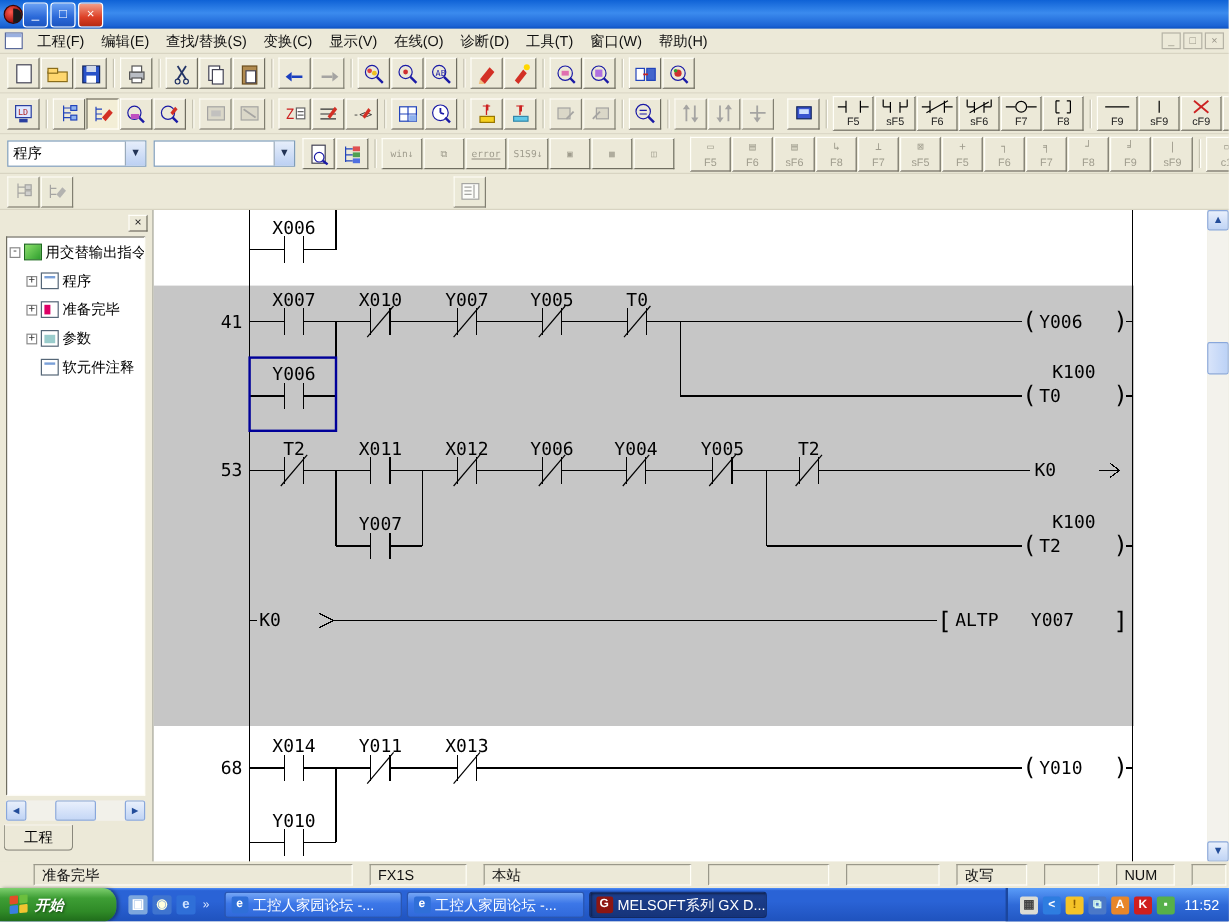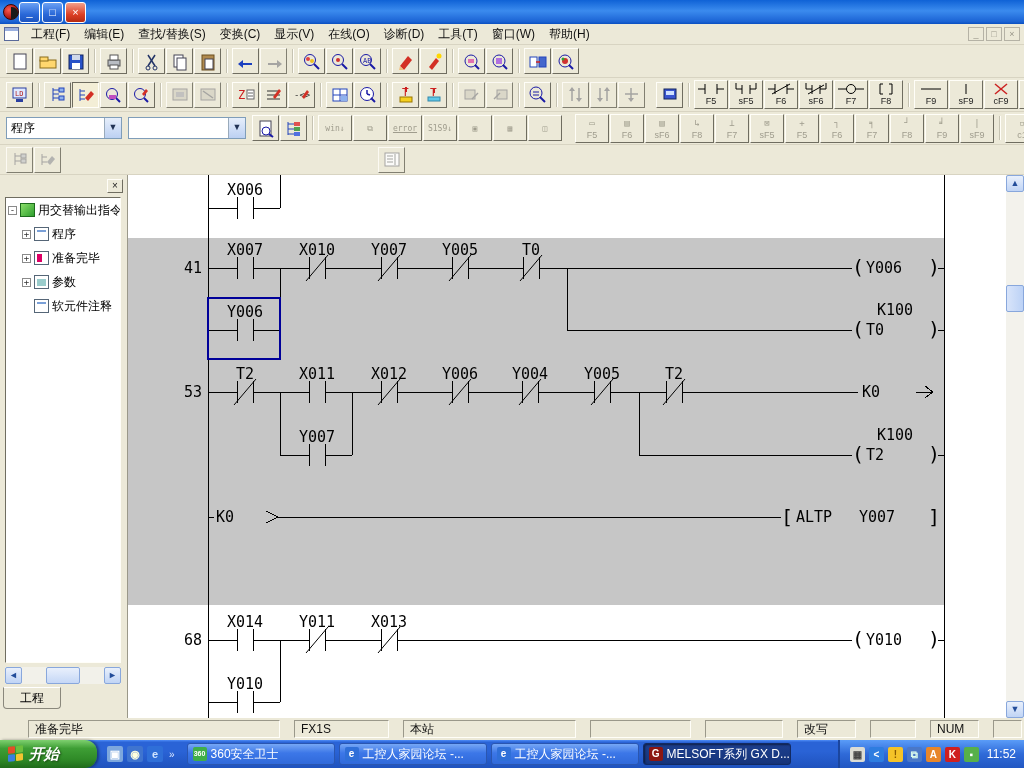--- a/index.html
+++ b/index.html
@@ -88,21 +88,21 @@
     white-space:nowrap; overflow:hidden; color:#111; }
 
   
   .taskbar { position:absolute; left:0; top:740px; width:1024px; height:28px;
     background:linear-gradient(180deg,#4f8df8 0%,#2a63d6 8%,#2a63d6 40%,#1f52bd 100%); display:flex; align-items:center; }
   .startbtn { height:28px; width:97px; border-radius:0 12px 12px 0;
     background:linear-gradient(180deg,#7ed06f 0%,#3e9e35 30%,#2f8a27 70%,#1f6b1a 100%);
     display:flex; align-items:center; gap:5px; padding-left:8px; box-shadow:2px 0 3px rgba(0,0,0,.4); flex:none; }
   .flag { width:16px; height:16px; display:grid; grid-template-columns:7px 7px; grid-template-rows:7px 7px; gap:1px; transform:skewY(-6deg); }
   .flag span { border-radius:1px; }
-  .starttxt { color:#fff; font-style:italic; font-weight:bold; font-size:15px; text-shadow:1px 1px 2px #1a4a14; }
+  .starttxt { color:#fff; font-style:italic; font-weight:bold; font-size:12px; text-shadow:1px 1px 2px #1a4a14; }
   .ql { display:flex; align-items:center; gap:4px; padding:0 6px 0 10px; flex:none; }
   .qli { width:16px; height:16px; border-radius:2px; font-size:11px; font-weight:bold; color:#fff; text-align:center; line-height:16px; }
   .chev { color:#dce8ff; font-size:10px; padding:0 2px; }
   .tasks { display:flex; gap:4px; flex:1; padding:0 4px; overflow:hidden; }
   .task { width:148px; height:22px; border-radius:3px; background:linear-gradient(180deg,#76a7f5,#3c77e8 45%,#3069da);
     border:1px solid #2a56b0; display:flex; align-items:center; gap:4px; padding:0 5px; color:#fff; font-size:12px; white-space:nowrap; overflow:hidden; flex:none; }
   .task.active { background:linear-gradient(180deg,#1d3f8e,#16347a); border-color:#122a63; box-shadow:inset 1px 1px 2px rgba(0,0,0,.5); }
   .ticn { width:14px; height:14px; border-radius:2px; flex:none; font-size:10px; font-weight:bold; line-height:14px; text-align:center; color:#fff; }
   .tray { height:28px; display:flex; align-items:center; gap:4px; padding:0 8px 0 10px;
     background:linear-gradient(180deg,#5a9cf8,#2f6ad8 50%,#2257c2); border-left:2px solid #1b469e; flex:none; }
@@ -863,21 +863,21 @@
     <div class="vscroll">
       <div class="vs-a" style="top:0;">▲</div>
       <div class="vs-thumb"></div>
       <div class="vs-a" style="top:526px;">▼</div>
     </div>
   </div>
 
   <div class="statusbar">
       <div id="sfields" style="display:flex;gap:14px;width:100%;padding-left:28px;">
         <div class="sfield" style="flex: 1 1 0%;">准备完毕</div>
-        <div class="sfield" style="width: 95px; flex: 0 0 auto;">FX1S</div>
+        <div class="sfield" style="width: 81px; flex: 0 0 auto;">FX1S</div>
         <div class="sfield" style="width: 173px; flex: 0 0 auto;">本站</div>
         <div class="sfield" style="width: 101px; flex: 0 0 auto;"></div>
         <div class="sfield" style="width: 78px; flex: 0 0 auto;"></div>
         <div class="sfield" style="width: 59px; flex: 0 0 auto;">改写</div>
         <div class="sfield" style="width: 46px; flex: 0 0 auto;"></div>
         <div class="sfield" style="width: 49px; flex: 0 0 auto;">NUM</div>
         <div class="sfield" style="width: 29px; flex: 0 0 auto;"></div>
       </div>
     </div>
 
@@ -891,24 +891,20 @@
       </div>
       <div class="starttxt">开始</div>
     </div>
     <div class="ql" id="ql">
         <div class="qli" style="background: rgb(125, 167, 221); color: rgb(255, 255, 255);">▣</div>
         <div class="qli" style="background: rgb(63, 116, 207); color: rgb(255, 255, 221);">◉</div>
         <div class="qli" style="background: rgb(47, 111, 216); color: rgb(207, 228, 255);">e</div>
         <div class="chev">»</div>
       </div>
     <div class="tasks" id="tasks">
-        <div class="task">
-          <span class="ticn" style="background: rgb(63, 174, 73); font-size: 7px;">360</span>
-          <span>360安全卫士</span>
-        </div>
         <div class="task">
           <span class="ticn" style="background: rgb(47, 111, 216); font-size: 10px;">e</span>
           <span>工控人家园论坛 -...</span>
         </div>
         <div class="task">
           <span class="ticn" style="background: rgb(47, 111, 216); font-size: 10px;">e</span>
           <span>工控人家园论坛 -...</span>
         </div>
         <div class="task active">
           <span class="ticn" style="background: rgb(140, 22, 18); font-size: 10px;">G</span>

